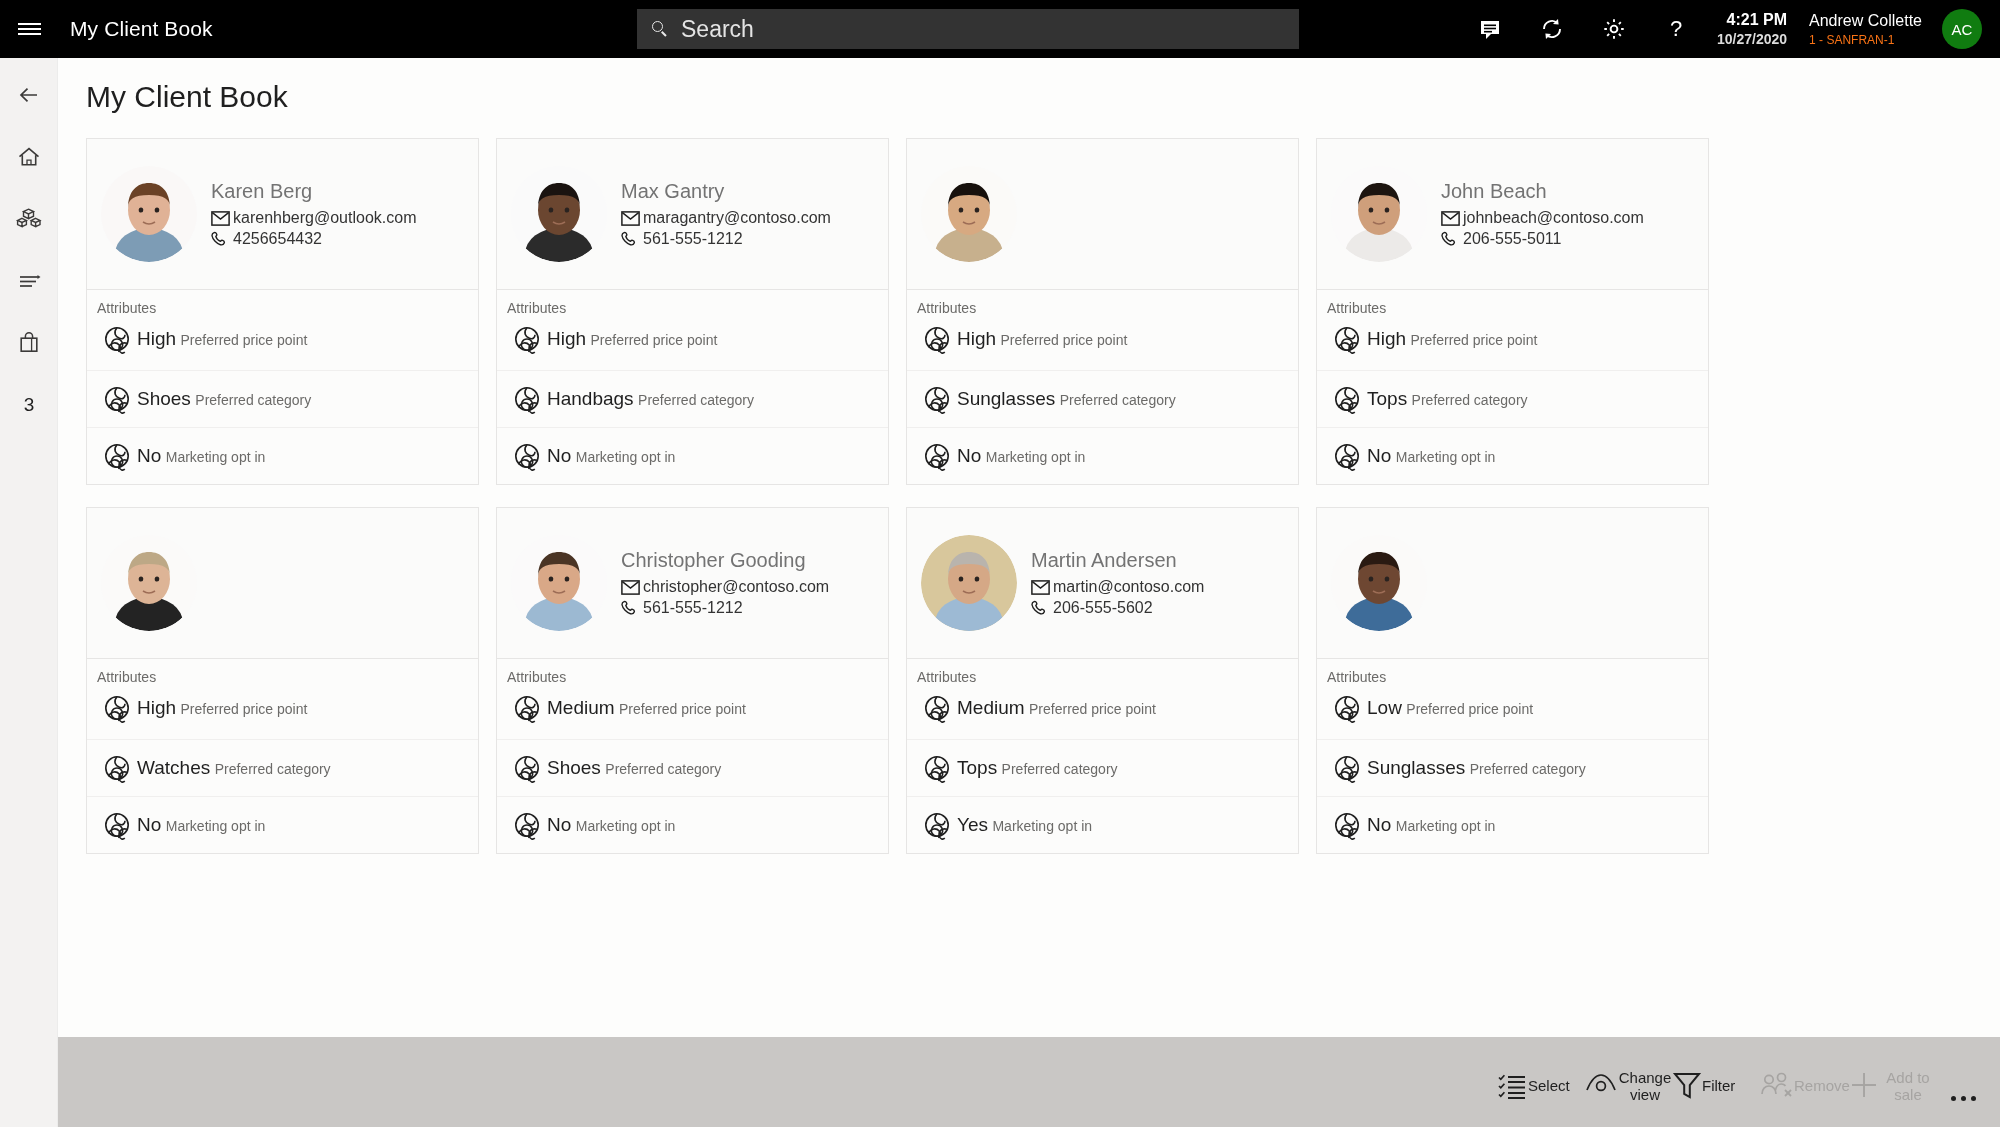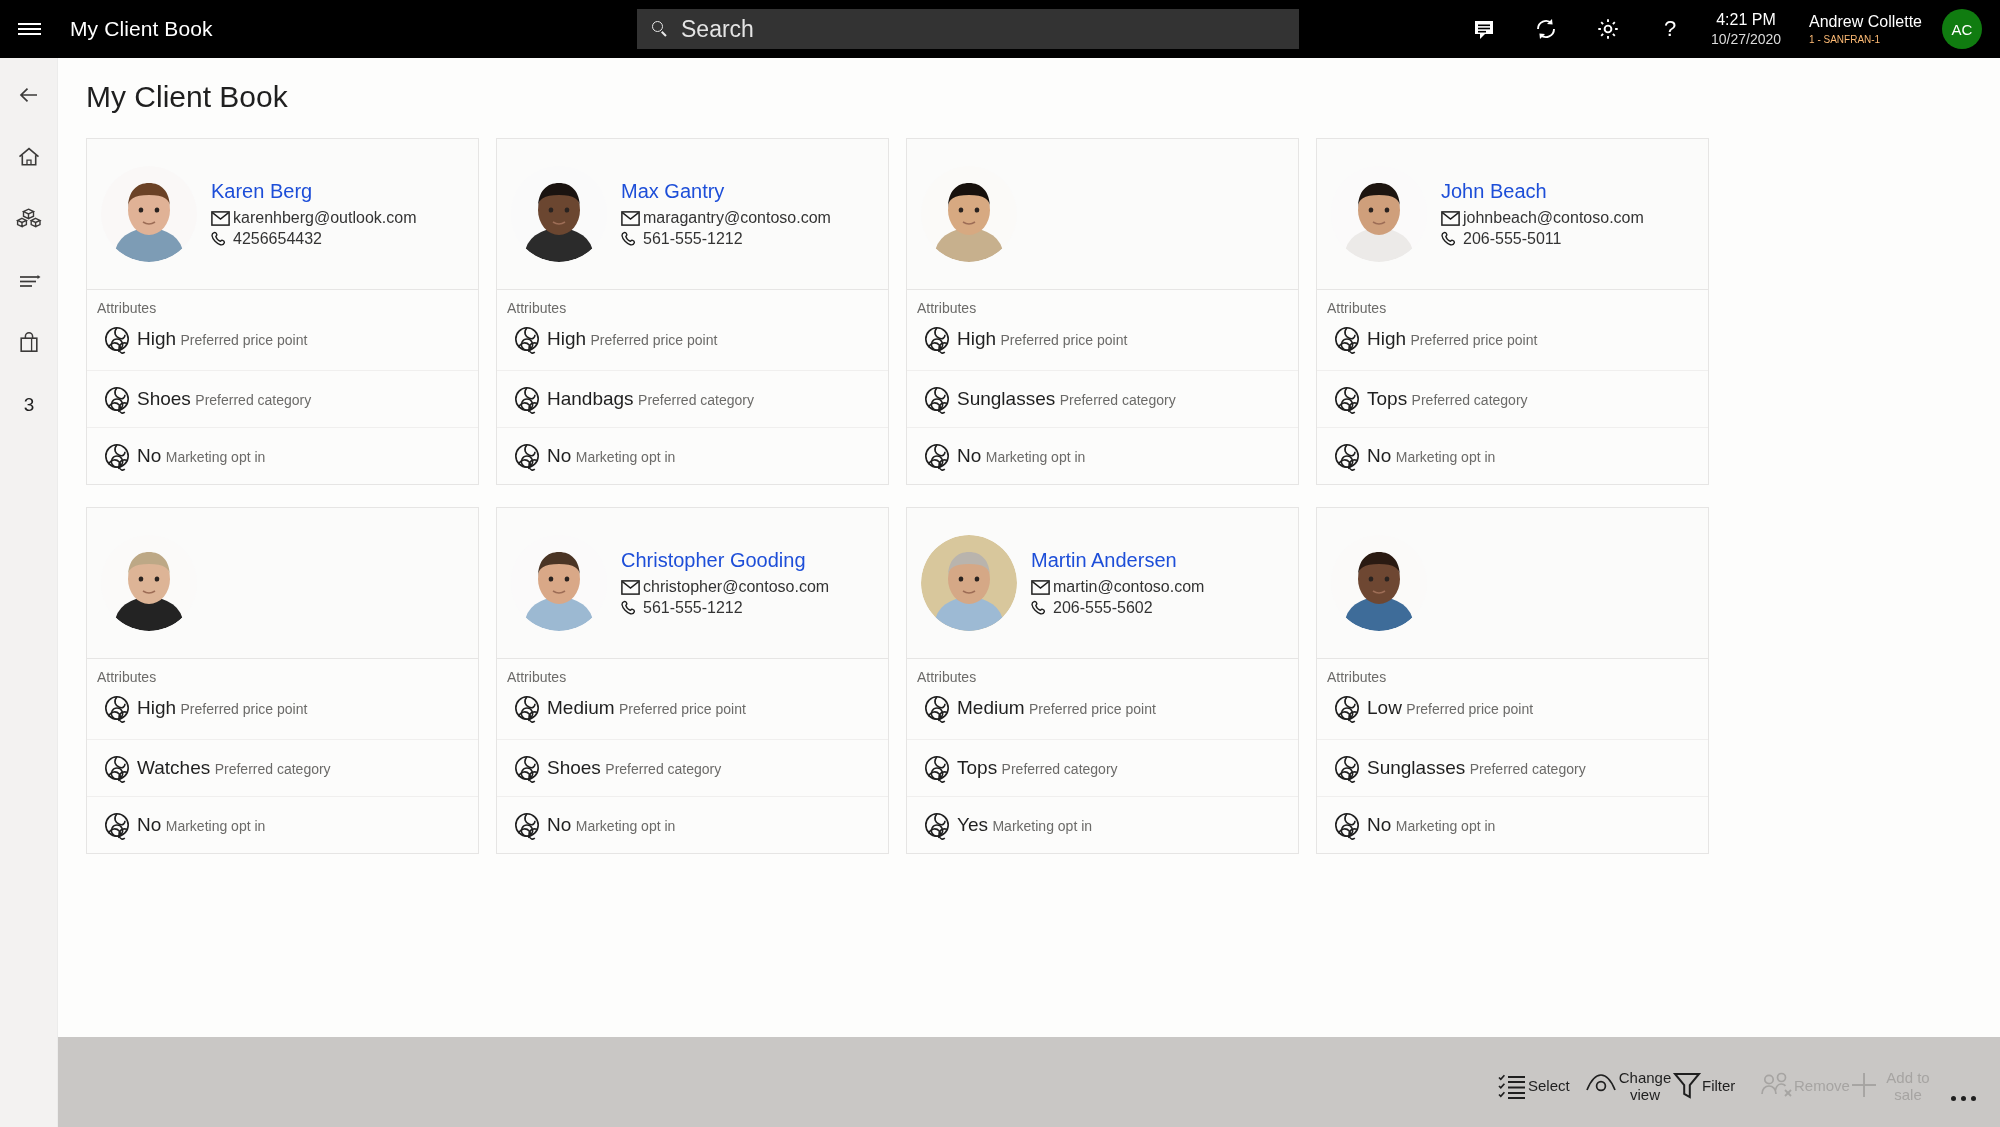--- a/index.html
+++ b/index.html
@@ -56,27 +56,27 @@
   #header-search .ph { font-size: 23px; color: #e4e4e4; }
 
   .hdr-icon-btn {
     width: 62px; height: 58px;
     display: flex; align-items: center; justify-content: center;
     cursor: pointer;
   }
   #hdr-right { position: absolute; right: 0; top: 0; height: 58px;
     display: flex; align-items: center; }
   #datetime-block {
-    text-align: center; line-height: 1.35; margin: 0 28px 0 10px;
+    text-align: right; line-height: 1.35; margin: 0 22px 0 10px; font-weight: bold;
   }
   #datetime-block .t1 { font-size: 16px; color: #ffffff; }
   #datetime-block .t2 { font-size: 14px; color: #dcdcdc; }
   #user-block { line-height: 1.35; margin-right: 20px; }
   #user-block .t1 { font-size: 16px; color: #ffffff; }
-  #user-block .t2 { font-size: 10px; color: #fdba74; }
+  #user-block .t2 { font-size: 12px; color: #f97316; }
   #avatar-initials {
     width: 40px; height: 40px; border-radius: 50%;
     background: #107c10; color: #ffffff;
     font-size: 15px; display: flex; align-items: center; justify-content: center;
     margin-right: 18px; cursor: pointer;
   }
 
   
   #left-rail {
     position: absolute; left: 0; top: 58px;
@@ -126,21 +126,21 @@
   }
   .avatar-photo {
     width: 96px; height: 96px; border-radius: 50%;
     flex: 0 0 auto; margin-right: 14px;
     background: #fafafa;
     overflow: hidden; position: relative;
   }
   .avatar-photo svg { display: block; width: 96px; height: 96px; }
   .card-ident { min-width: 0; }
   .client-name {
-    font-size: 20px; color: #1d4ed8; font-weight: 400;
+    font-size: 20px; color: #737373; font-weight: 400;
     margin-bottom: 6px; white-space: nowrap;
   }
   .contact-line {
     display: flex; align-items: center;
     font-size: 16px; color: #333333; margin-top: 3px;
     white-space: nowrap;
   }
   .contact-line .ci { width: 22px; flex: 0 0 auto;
     display: flex; align-items: center; justify-content: flex-start; }
 

